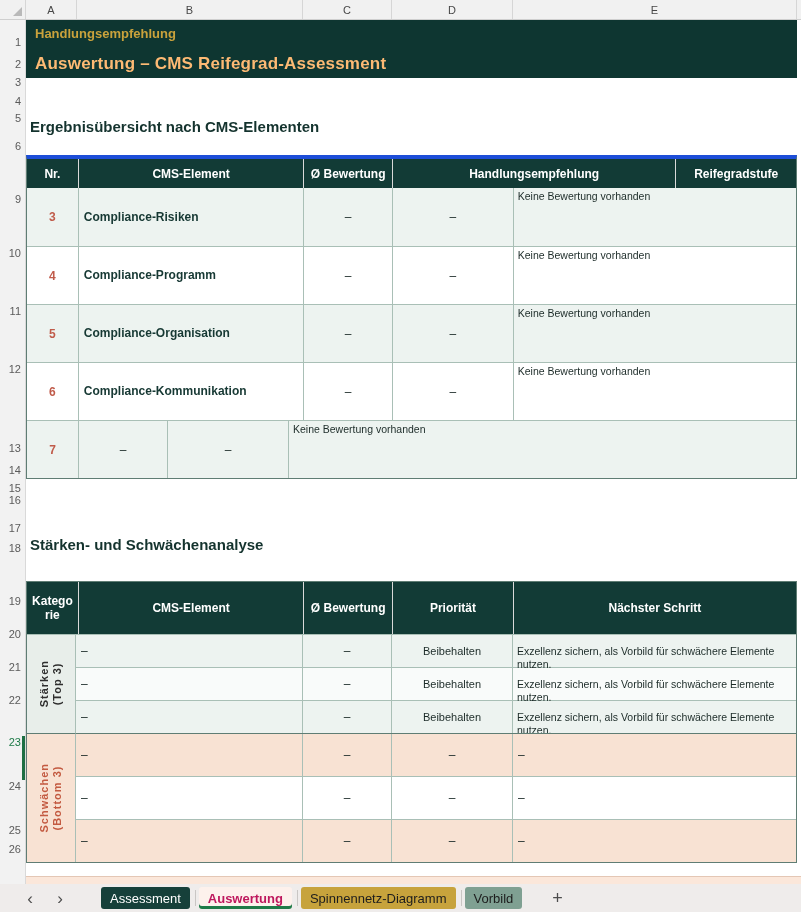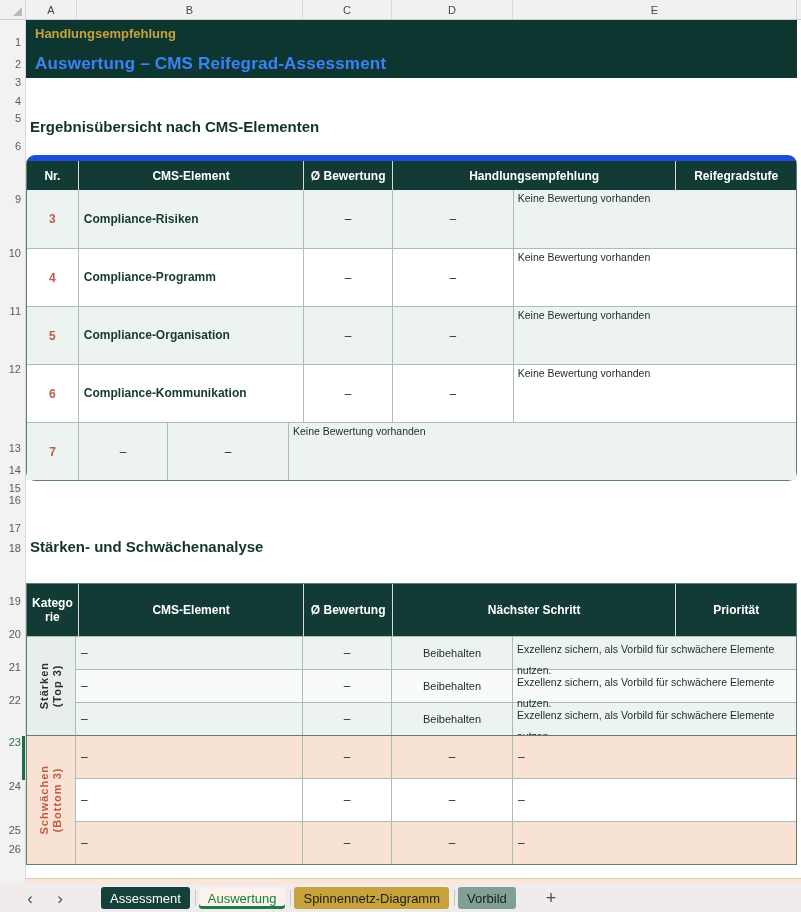--- a/index.html
+++ b/index.html
@@ -23,36 +23,36 @@
   .gutter{ position:absolute; left:0; top:0; width:26px; height:864px;
     background:#f2f2f2; border-right:1px solid #d9d9d9; z-index:3; }
   .gnum{ position:absolute; right:4px; font-size:11px; color:#5b5b5b; }
   .gnum.active{ color:#1e7b48; }
   .sel-bar{ position:absolute; right:0; top:716px; width:3px; height:44px; background:#1e6f43; }
   .content{ margin-left:26px; width:771px; }
   
   .band{ height:58px; background:#0e3631; padding:6px 0 4px 9px;
     display:flex; flex-direction:column; justify-content:space-between; }
   .brand{ color:#c9a23c; font-weight:bold; font-size:13px; }
-  .doc-title{ color:#3b82f6; font-weight:bold; font-size:17px; letter-spacing:.2px; }
+  .doc-title{ color:#fdba74; font-weight:bold; font-size:17px; letter-spacing:.2px; }
   .spacer-r3{ height:13px; } .spacer-r5{ height:18px; }
   .section-heading{ font-size:15px; font-weight:bold; color:#14332e; padding-left:4px;
     display:flex; align-items:center;margin-top:24px; }
   .h1row{ height:22px; } .h2row{ height:33px; }
   .spacer-r15{ height:13px; } .spacer-r16{ height:12px; }
   .spacer-r18{ height:20px; } .spacer-r26{ height:13px; }
   
   .thead{ display:flex; background:#123b36; color:#fff; font-weight:bold; font-size:12px; }
   .thead .hc{ display:flex; align-items:center; justify-content:center; text-align:center;
     border-left:1px solid #d9d9d9; padding:2px 3px; overflow-wrap:anywhere; line-height:14px; }
   .thead .hc:first-child{ border-left:none; }
   .wA{width:51px}.wB{width:226px}.wC{width:89px}.wD{width:121px}.wE{width:284px}
   .t1 .thead{ height:29px; } .t2 .thead{ height:52px; }
   .t1, .t2{ border:1px solid #5f7d74; border-top:none; width:771px; }
-  .t1{ border-top:6px solid #1d4ed8;border-radius:9px; } .t2{ border-top:1px solid #5f7d74; }
+  .t1{ border-top:4px solid #1d4ed8; } .t2{ border-top:1px solid #5f7d74; }
   .trow{ display:flex; border-top:1px solid #a9bfb6; }
   .t1 .trow{ height:58px; }
   .cell{ border-left:1px solid #a9bfb6; }
   .cell:first-child{ border-left:none; }
   .c-nr{ display:flex; align-items:center; justify-content:center;
     color:#c05b4a; font-size:12px; font-weight:bold; }
   .c-el{ display:flex; align-items:center; padding-left:5px;
     color:#163833; font-size:12px; font-weight:bold; line-height:15px; padding-right:8px; }
   .c-dash{ display:flex; align-items:center; justify-content:center; color:#1c2b28; font-size:12px; }
   .c-note{ padding:2px 4px; font-size:10.5px; color:#1c2b28; line-height:13px; }
@@ -70,37 +70,37 @@
   .glabel{ width:51px; display:flex; align-items:center; justify-content:center;
     border-top:1px solid #a9bfb6; }
   .vtext{ writing-mode:vertical-rl; transform:rotate(180deg); white-space:pre-line;
     font-size:11px; font-weight:bold; letter-spacing:1px; line-height:13px; text-align:center; }
   .glabel-st{ background:#e8eeea; } .glabel-st .vtext{ color:#2e2e2e; }
   .glabel-sw{ background:#f8e2d3; } .glabel-sw .vtext{ color:#c35a41; }
   .grows{ flex:1; }
   .t2 .trow{ border-left:1px solid #a9bfb6; }
   .st-row{ height:33px; } .sw-row{ height:43px; }
   .c-mid{ display:flex; align-items:center; justify-content:center; font-size:11px; color:#1c2b28; }
-  .c-step{ padding:2px 4px; font-size:10.5px; color:#1c2b28; line-height:21px; }
+  .c-step{ padding:10px 4px; font-size:10.5px; color:#1c2b28; line-height:13px; }
   
   .footnote{ position:relative; width:775px; height:26px; background:#fbe7da;
     display:flex; align-items:center; overflow:hidden; border-top:1px solid #e4c7b5; }
   .footnote span{ font-size:11px; font-style:italic; color:#3c4b46; white-space:nowrap; padding-left:4px; }
   
   .tabbar{ position:absolute; left:0; bottom:0; width:801px; height:28px; background:#efeceb;
     display:flex; align-items:center; z-index:5; }
   .nav-btn{ width:16px; display:flex; align-items:center; justify-content:center;
     color:#4d4d4d; font-size:17px; line-height:1; cursor:default; user-select:none; }
   .nav-prev{ margin-left:22px; } .nav-next{ margin-left:14px; }
   .tabs{ display:flex; align-items:center; margin-left:33px; gap:0; height:100%; }
   .tab{ height:22px; display:flex; align-items:center; padding:0 9px; border-radius:3px;
     font-size:13px; margin-right:2px; }
   .tab-sep{ width:1px; height:16px; background:#c9c6c4; margin:0 3px; }
   .tab-assessment{ background:#16403a; color:#ffffff; }
-  .tab-auswertung{ background:#fdf1ec; color:#15803d; box-shadow: inset 0 -3px 0 #1e7b48; font-weight:normal; }
+  .tab-auswertung{ background:#fdf1ec; color:#be185d; box-shadow: inset 0 -3px 0 #1e7b48; font-weight:bold; }
   .tab-spinnennetz{ background:#c7a33c; color:#1d1d1d; }
   .tab-hinweise{ background:#7fa092; color:#1d1d1d; }
   .add-tab{ margin-left:28px; color:#4d4d4d; font-size:18px; font-weight:300; }
 </style>
 </head>
 <body>
 
 <div class="screen">
 
   <div class="colheaders">
@@ -206,22 +206,22 @@
       <div class="spacer-r16"></div>
 
       <div class="section-heading h2row">Stärken- und Schwächenanalyse</div>
       <div class="spacer-r18"></div>
 
       <div class="t2">
         <div class="thead">
           <div class="hc wA">Kategorie</div>
           <div class="hc wB">CMS-Element</div>
           <div class="hc wC">Ø Bewertung</div>
+          <div class="hc wD">Priorität</div>
           <div class="hc wE">Nächster Schritt</div>
-          <div class="hc wD">Priorität</div>
         </div>
 
         <div class="group">
           <div class="glabel glabel-st">
             <div class="vtext">Stärken
 (Top 3)</div>
           </div>
           <div class="grows">
             <div class="trow st-row" style="background:#edf3f0;">
               <div class="cell wB c-left" style="border-left:none;">–</div>

